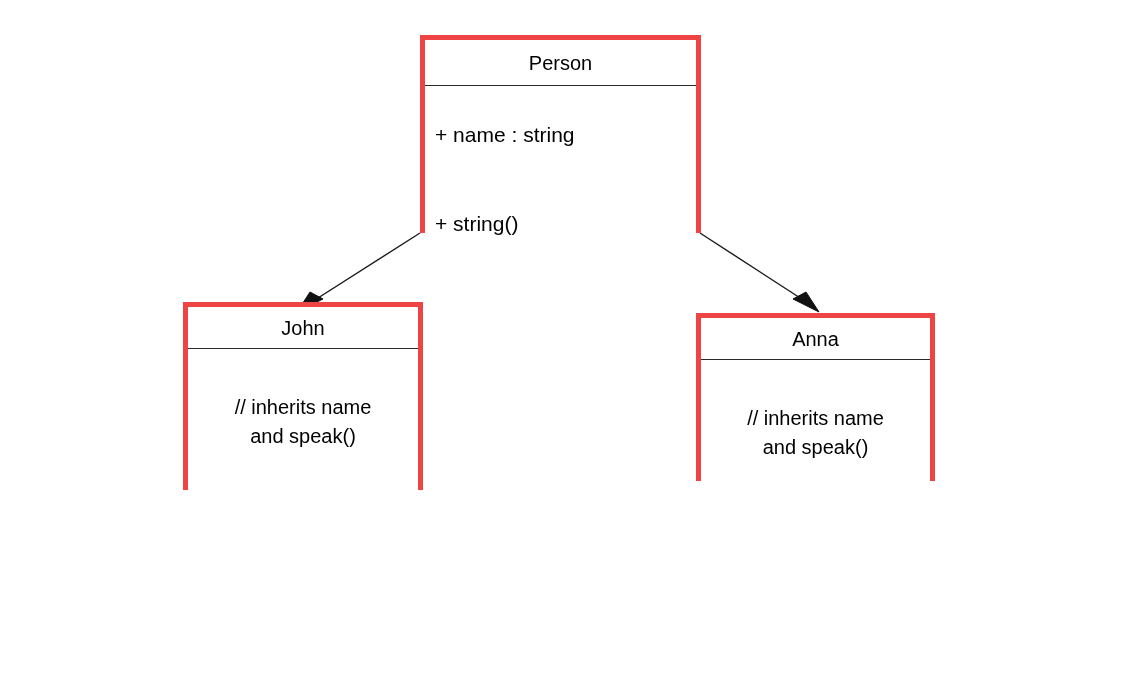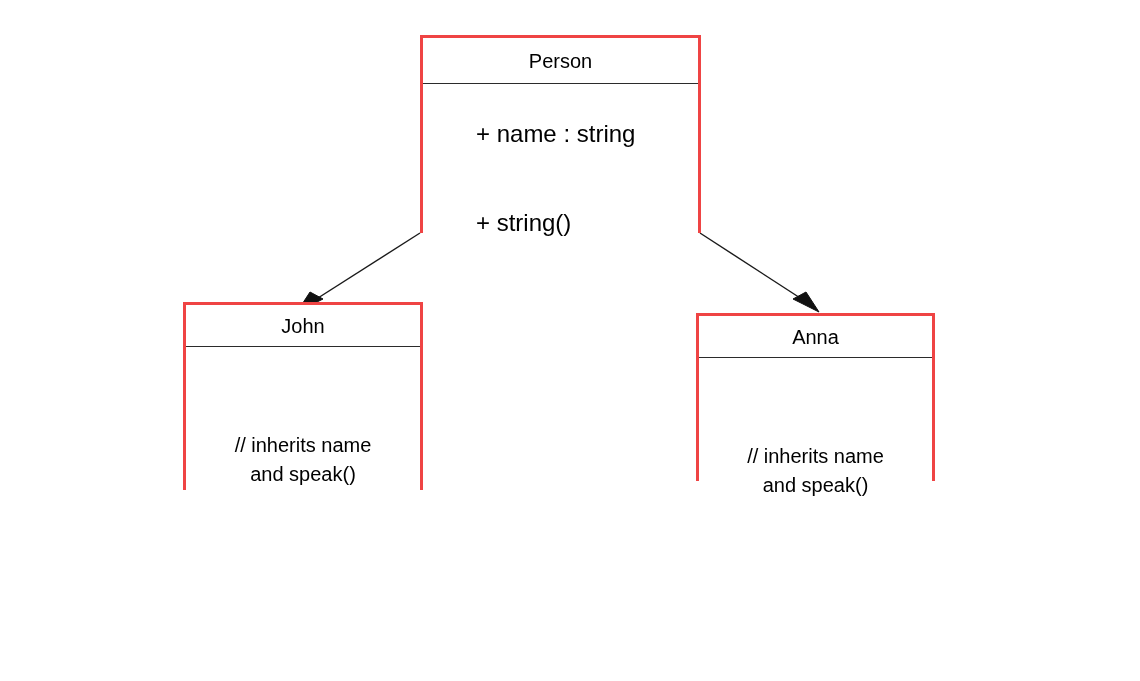--- a/index.html
+++ b/index.html
@@ -24,21 +24,21 @@
     left: 0;
     top: 0;
     width: 1140px;
     height: 681px;
     pointer-events: none;
   }
   .uml-class {
     position: absolute;
     box-sizing: border-box;
     background: #ffffff;
-    border: 3px solid #ef4444;
+    border: 5px solid #ef4444;
     z-index: 2;
   }
   .uml-title {
     box-sizing: border-box;
     width: 100%;
     text-align: center;
     font-size: 20px;
     line-height: 1;
     color: #000000;
     border-bottom: 1px solid #2b2b2b;
@@ -48,25 +48,24 @@
     background: #ffffff;
   }
   .uml-body {
     box-sizing: border-box;
     width: 100%;
     background: #ffffff;
     position: relative;
   }
   .attr-line {
     position: absolute;
-    font-size: 24px;
+    font-size: 21px;
     line-height: 1;
     white-space: nowrap;
     color: #000000;
-    margin-left: 43px;
   }
   .note-block {
     position: absolute;
     left: 0;
     width: 100%;
     text-align: center;
     font-size: 20px;
     line-height: 29px;
     color: #000000;
   }
@@ -95,21 +94,21 @@
     left: 696px;
     top: 313px;
     width: 239px;
     height: 168px;
   }
   #class-john .uml-title,
   #class-anna .uml-title { height: 42px; }
   #class-john .uml-body,
   #class-anna .uml-body  { height: 144px; }
   #class-john .note-block,
-  #class-anna .note-block { top: 44px; margin-top: 40px; }
+  #class-anna .note-block { top: 44px; }
 </style>
 </head>
 <body>
 
 <div id="canvas">
 
   <svg id="edge-layer" width="1140" height="681" viewBox="0 0 1140 681" xmlns="http://www.w3.org/2000/svg">
 
     <g>
       <line x1="420" y1="233" x2="307" y2="305" stroke="#1a1a1a" stroke-width="1.4"></line>

